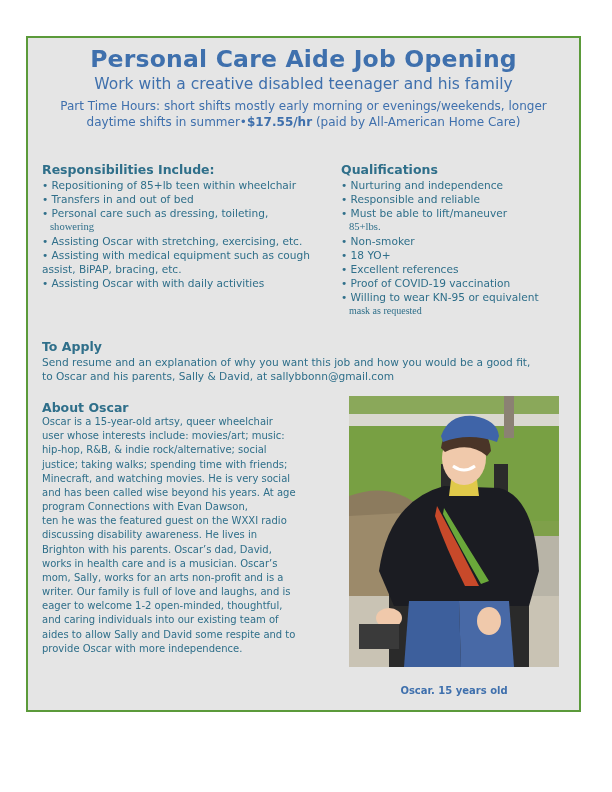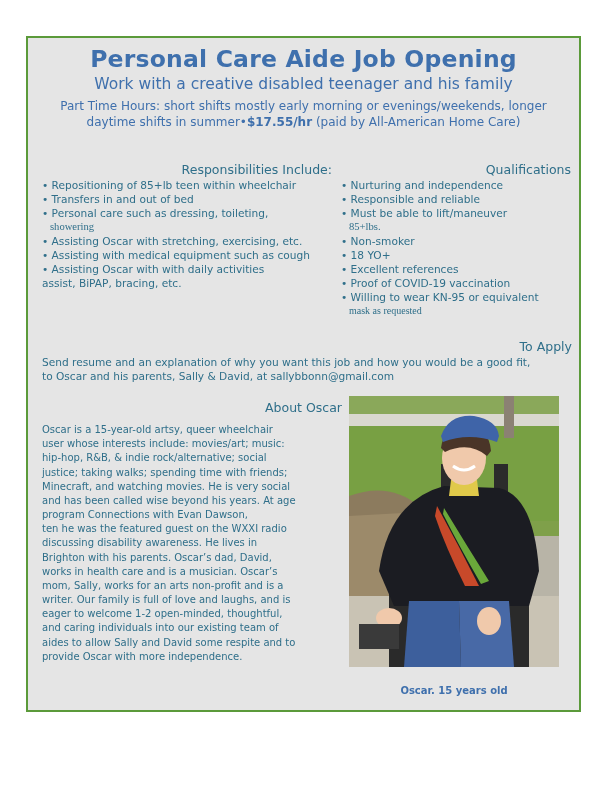--- a/index.html
+++ b/index.html
@@ -16,34 +16,34 @@
     .subtitle {
       position: absolute; left: 0; right: 0; top: 37px; text-align: center;
       color: #3f70ad; font-size: 15.5px;
     }
     .hours {
       position: absolute; left: 0; right: 0; top: 60px; text-align: center;
       color: #3f70ad; font-size: 12px; line-height: 16px;
     }
     .hours b { font-weight: bold; }
     .sec-head {
-      font-weight: normal; font-size: 12.5px; color: #2f6f8a; margin: 0 0 1px 0; text-align: right;
+      font-weight: bold; font-size: 12.5px; color: #2f6f8a; margin: 0 0 1px 0;
     }
     .col { position: absolute; font-size: 10.6px; line-height: 14px; color: #2f6f8a; }
     .col ul { list-style: none; margin: 0; padding: 0; }
     .col li { margin: 0; }
     .col li .wrap { padding-left: 8px; display: block; font-family: Liberation Serif, serif; }
     .resp { left: 14px; top: 125px; width: 290px; }
     .qual { left: 313px; top: 125px; width: 230px; }
     .qual .small { font-size: 10px; padding-left: 8px; }
     .apply { position: absolute; left: 14px; top: 302px; width: 530px;
              font-size: 10.6px; line-height: 14px; color: #2f6f8a; }
     .about { position: absolute; left: 14px; top: 363px; width: 300px;
              font-size: 10px; line-height: 14.15px; color: #2f6f8a; }
-    .about .sec-head { margin-bottom: 8px; }
+    .about .sec-head { margin-bottom: 0; }
     .photo {
       position: absolute; left: 321px; top: 358px; width: 210px; height: 271px;
       overflow: hidden; background: #8fae5a;
     }
     .caption {
       position: absolute; left: 321px; width: 210px; top: 647px; text-align: center;
       font-size: 10px; font-weight: bold; color: #3f70ad;
     }
   </style>
 </head>
@@ -61,22 +61,22 @@
     <div class="sec-head">Responsibilities Include:</div>
     <ul>
       <li>• Repositioning of 85+lb teen within wheelchair</li>
       <li>• Transfers in and out of bed</li>
       <li>• Personal care such as dressing, toileting,</li>
       <li>
           <span class="wrap">showering</span>
         </li>
       <li>• Assisting Oscar with stretching, exercising, etc.</li>
       <li>• Assisting with medical equipment such as cough</li>
+      <li>assist, BiPAP, bracing, etc.</li>
       <li>• Assisting Oscar with with daily activities</li>
-      <li>assist, BiPAP, bracing, etc.</li>
     </ul>
   </div>
 
   <div class="col qual">
     <div class="sec-head">Qualifications</div>
     <ul>
       <li>• Nurturing and independence</li>
       <li>• Responsible and reliable</li>
       <li>• Must be able to lift/maneuver</li>
       <li>

